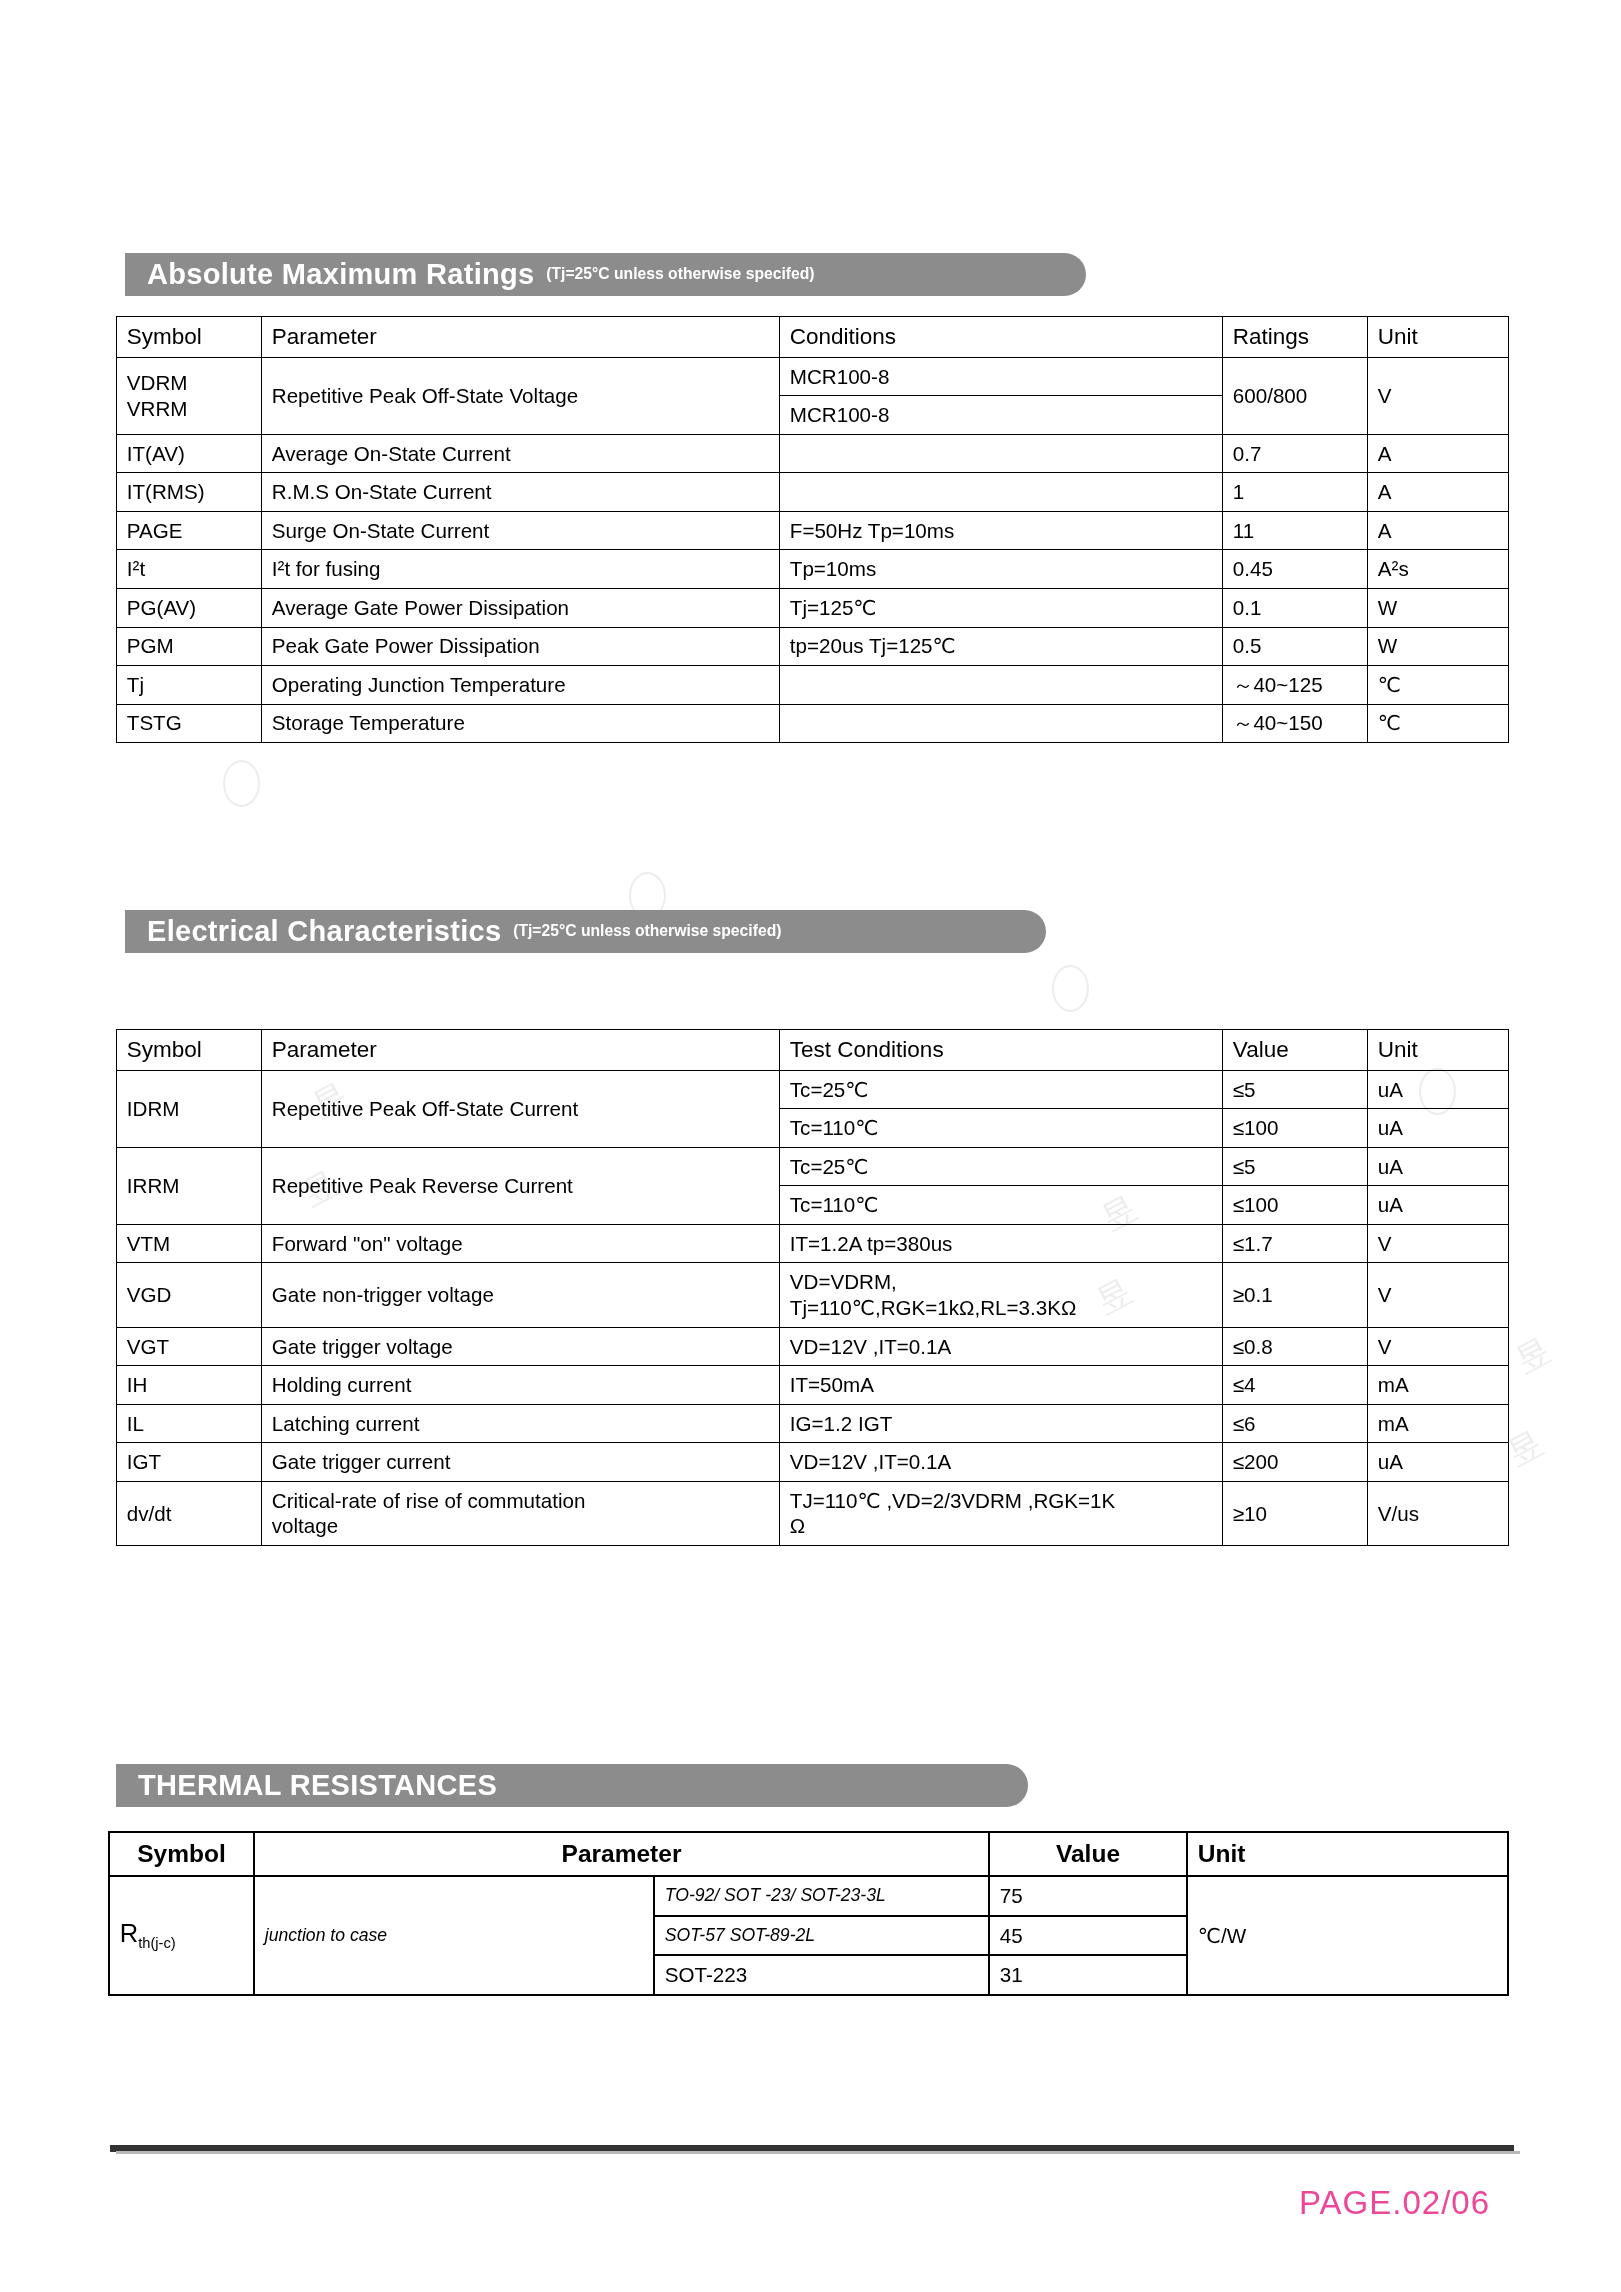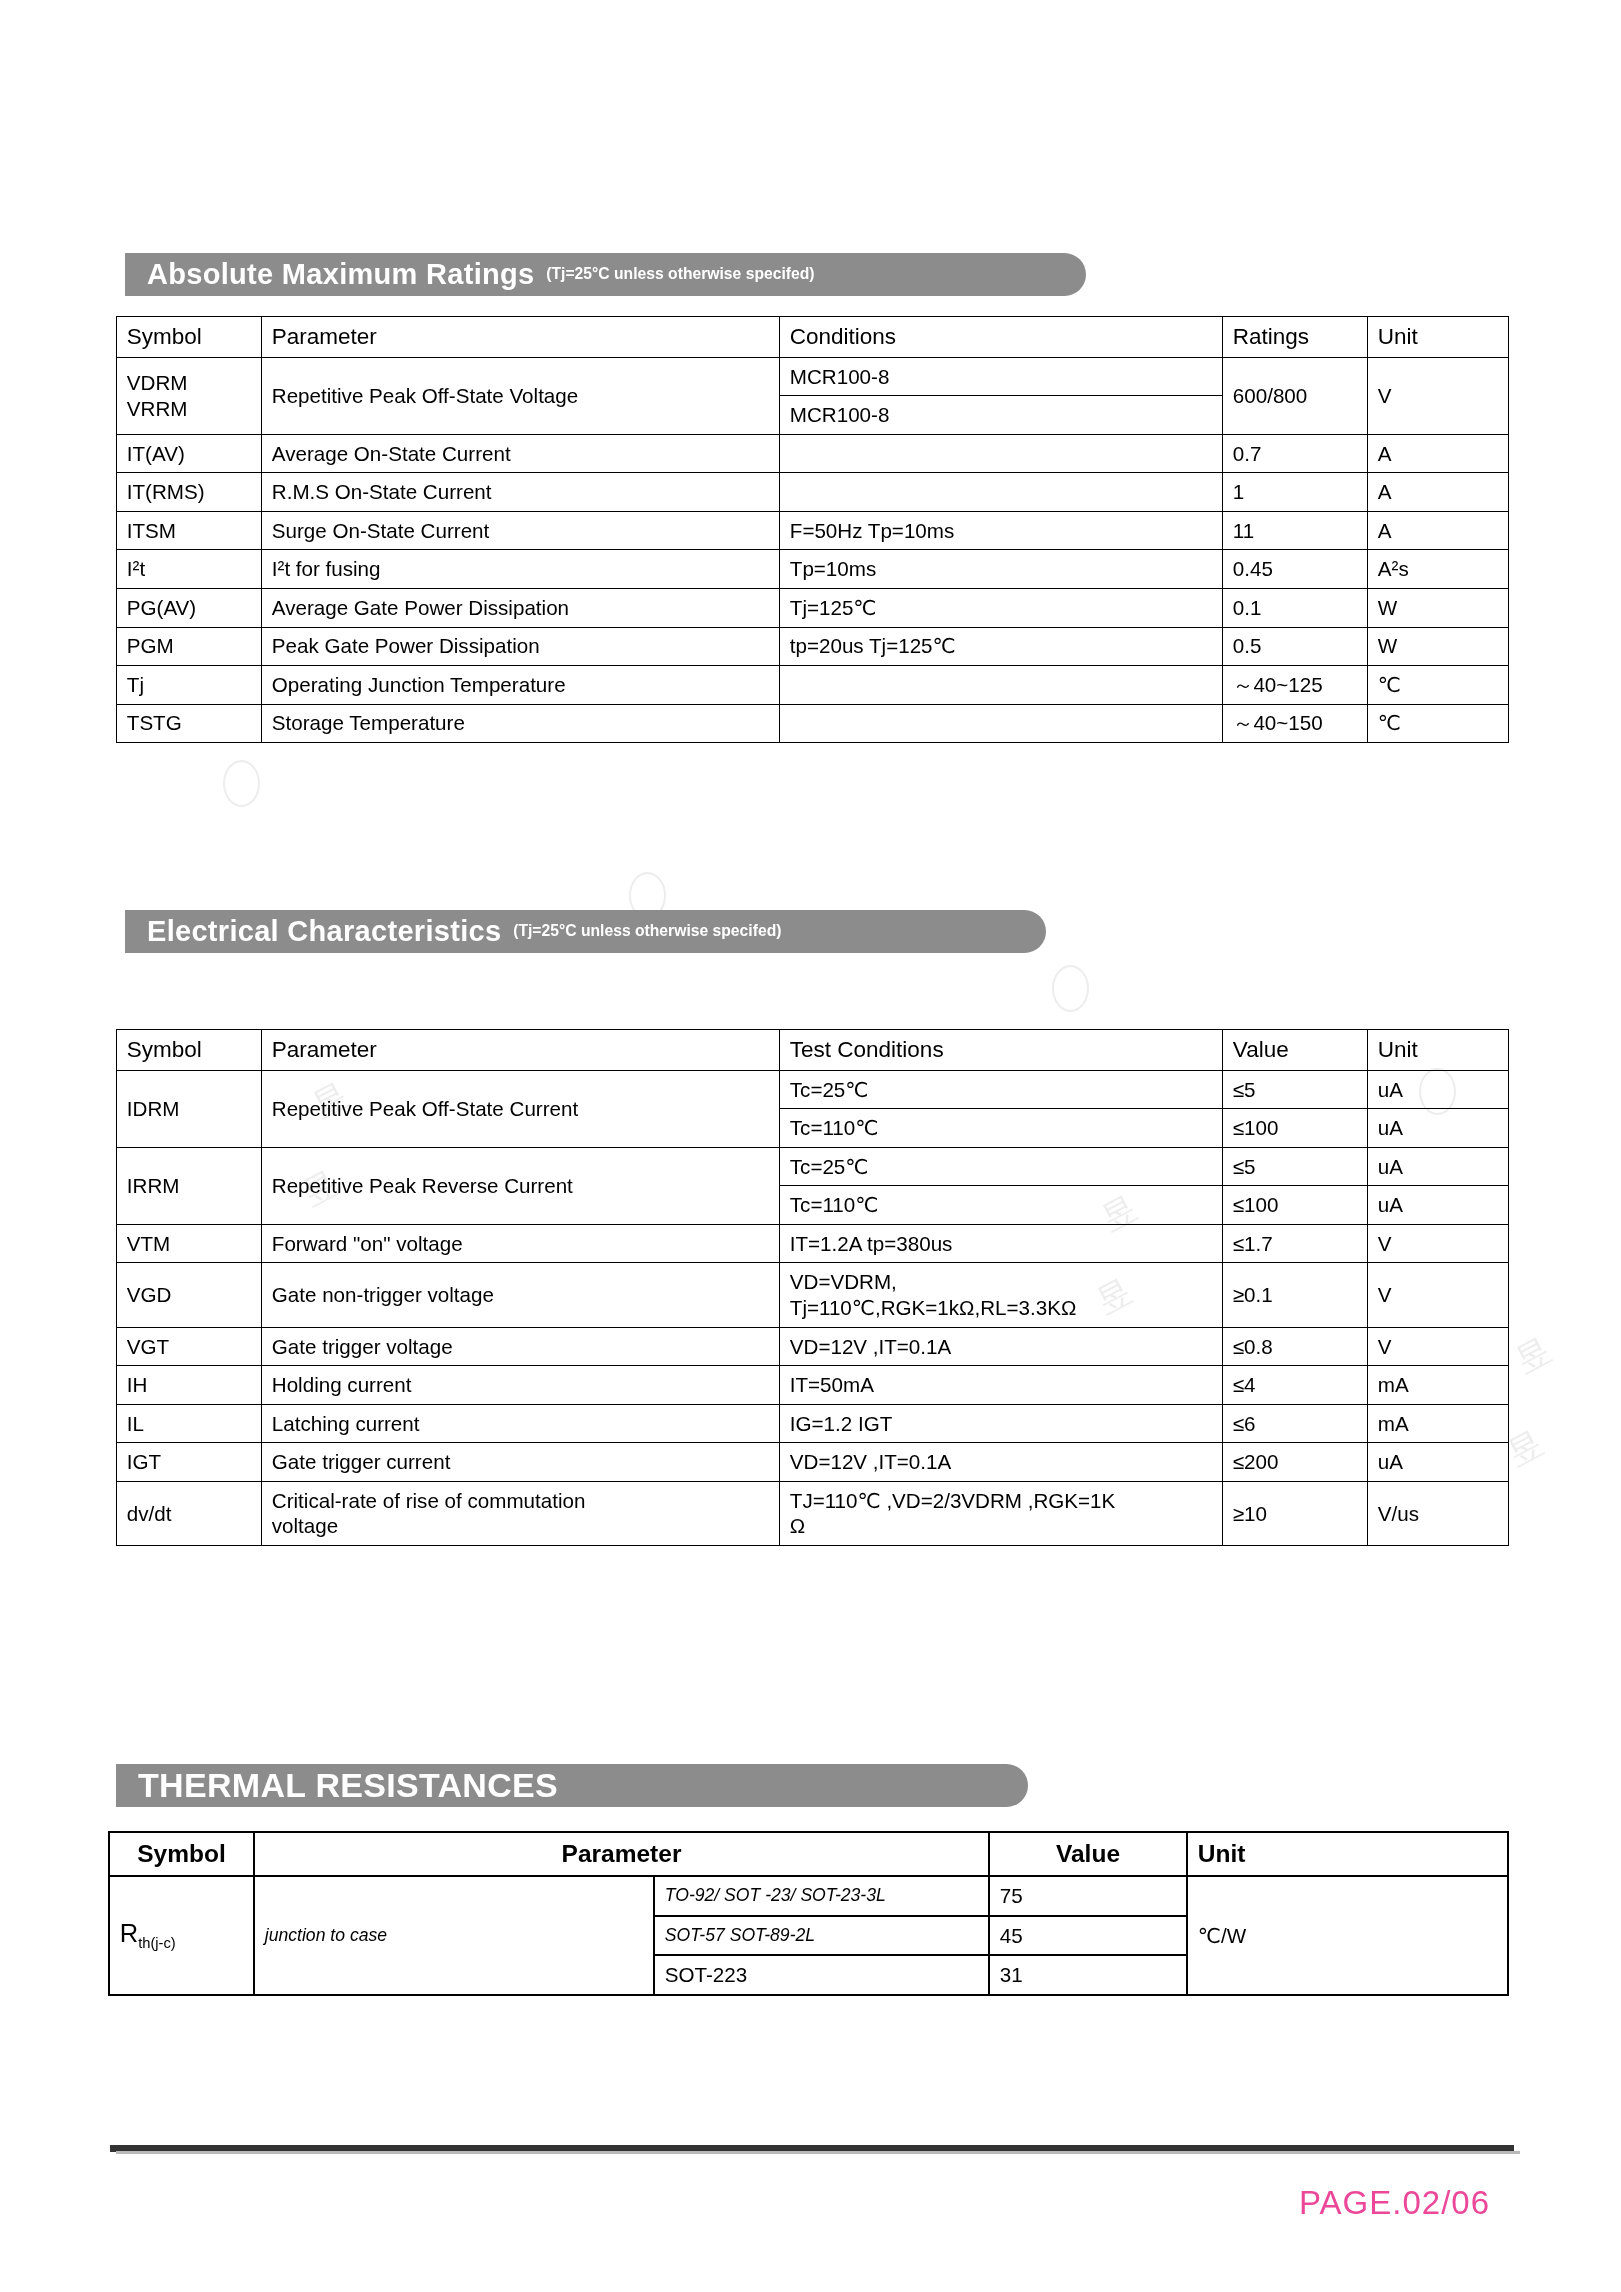--- a/index.html
+++ b/index.html
@@ -61,21 +61,21 @@
     white-space: nowrap;
   }
   .banner-sub {
     font-size: 15.7px;
     font-weight: bold;
     margin-left: 11.8px;
     padding-bottom: 2px;
     white-space: nowrap;
   }
   .banner.thermal .banner-title {
-    font-size: 34px;
+    font-size: 29px;
   }
 
   
   table.dstable {
     position: absolute;
     border-collapse: collapse;
     table-layout: fixed;
     font-size: 20.6px;
     background: transparent;
   }
@@ -188,21 +188,21 @@
         <td class="ctr">A</td>
       </tr>
       <tr>
         <td>IT(RMS)</td>
         <td>R.M.S On-State Current</td>
         <td></td>
         <td class="ctr">1</td>
         <td class="ctr">A</td>
       </tr>
       <tr>
-        <td>ITSM</td>
+        <td>PAGE</td>
         <td>Surge On-State Current</td>
         <td>F=50Hz Tp=10ms</td>
         <td class="ctr">11</td>
         <td class="ctr">A</td>
       </tr>
       <tr>
         <td>I²t</td>
         <td>I²t for fusing</td>
         <td>Tp=10ms</td>
         <td class="ctr">0.45</td>

